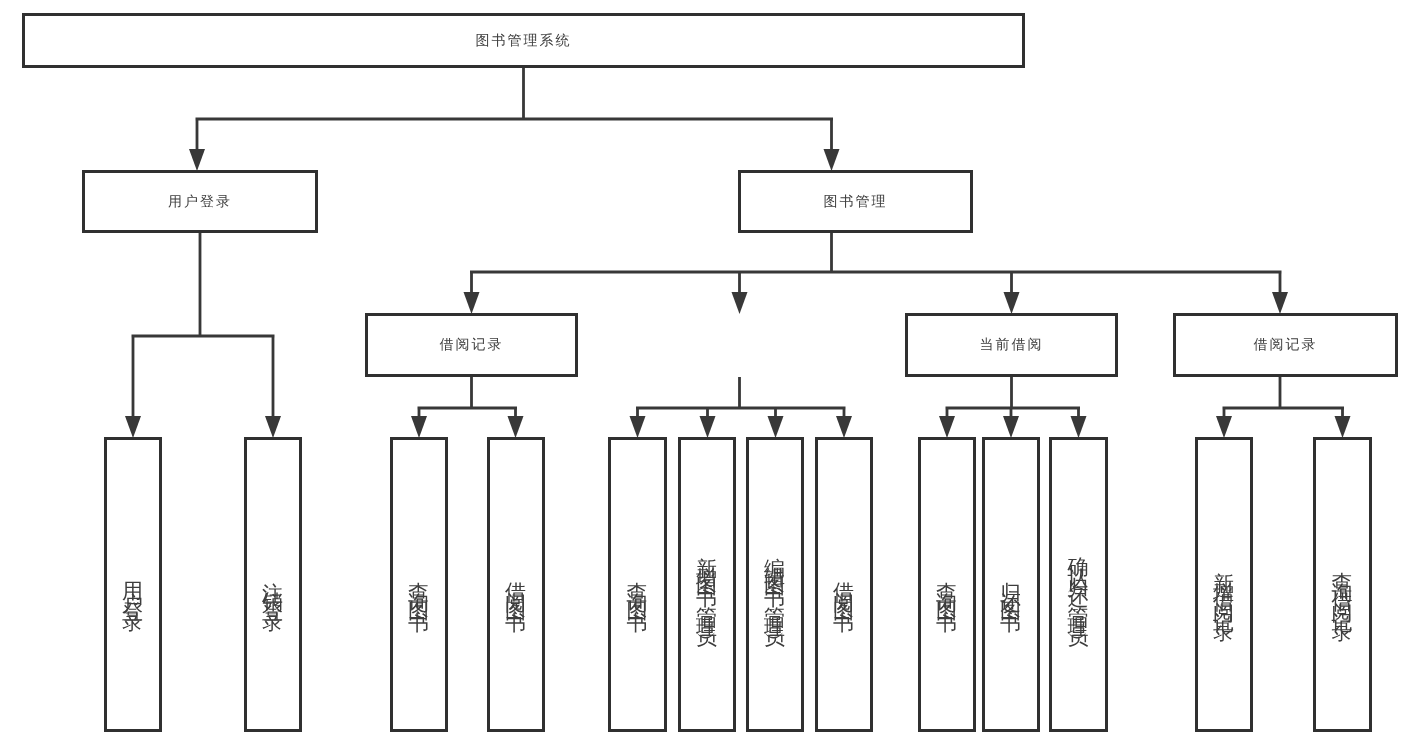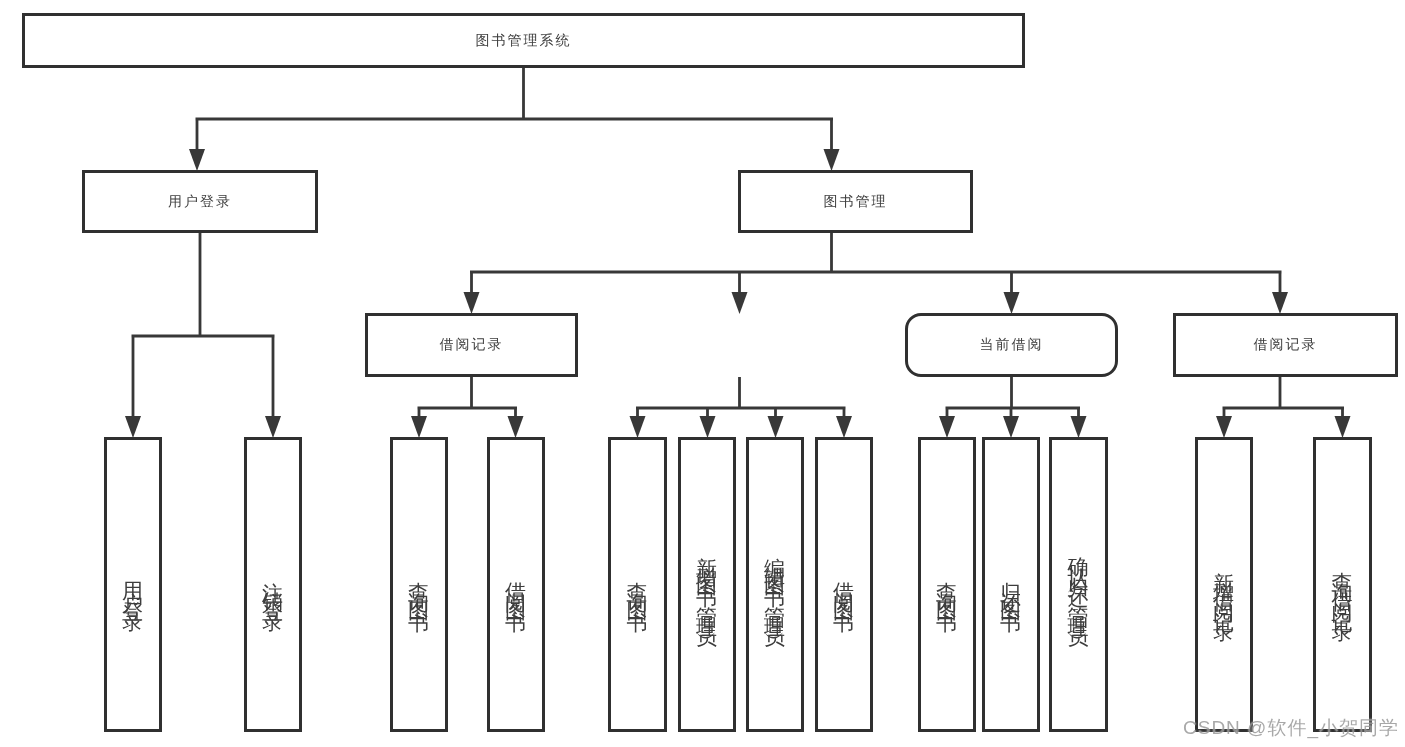--- a/index.html
+++ b/index.html
@@ -120,21 +120,21 @@
   <div class="box lv2" style="left:82px;width:236px;">
     <span class="lbl">用户登录</span>
   </div>
   <div class="box lv2" style="left:738px;width:235px;">
     <span class="lbl">图书管理</span>
   </div>
 
   <div class="box lv3" style="left:365px;width:213px;">
     <span class="lbl">借阅记录</span>
   </div>
-  <div class="box lv3" style="left:905px;width:213px;border-radius:16px;">
+  <div class="box lv3" style="left:905px;width:213px;">
     <span class="lbl">当前借阅</span>
   </div>
   <div class="box lv3" style="left:1173px;width:225px;">
     <span class="lbl">借阅记录</span>
   </div>
 
   <div class="box leaf" style="left:104px;width:58px;">
     <span class="lbl">用户登录</span>
   </div>
   <div class="box leaf" style="left:244px;width:58px;">
@@ -171,15 +171,14 @@
     <span class="lbl">确认归还（管理员）</span>
   </div>
 
   <div class="box leaf" style="left:1195px;width:58px;">
     <span class="lbl">新增借阅记录</span>
   </div>
   <div class="box leaf" style="left:1313px;width:59px;">
     <span class="lbl">查询借阅记录</span>
   </div>
 
-  <div class="watermark">CSDN @软件_小贺同学</div>
 
 </div>
 
 </body></html>

